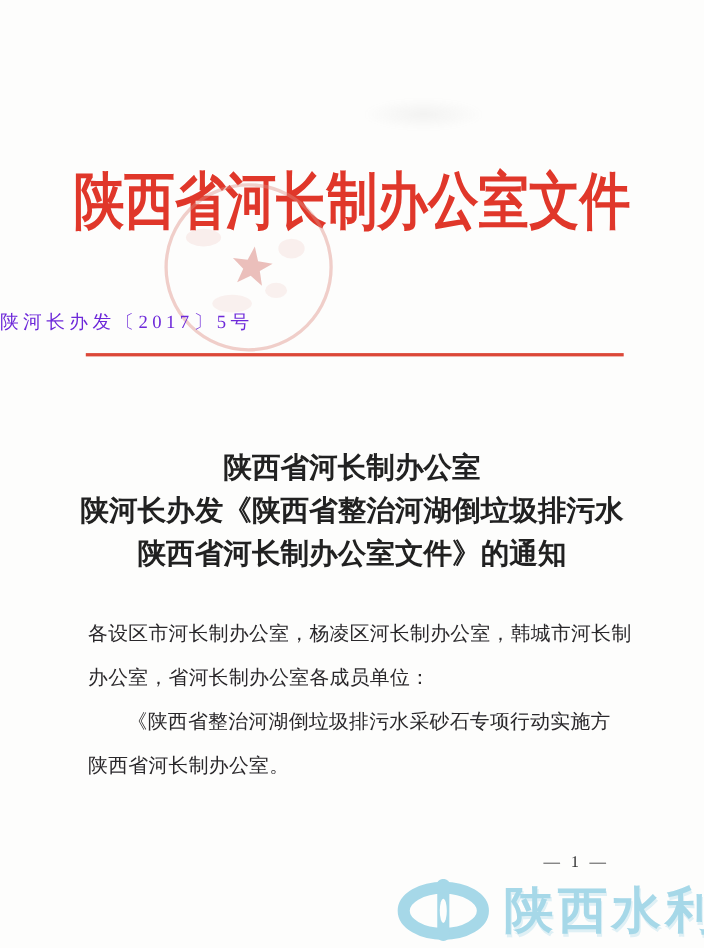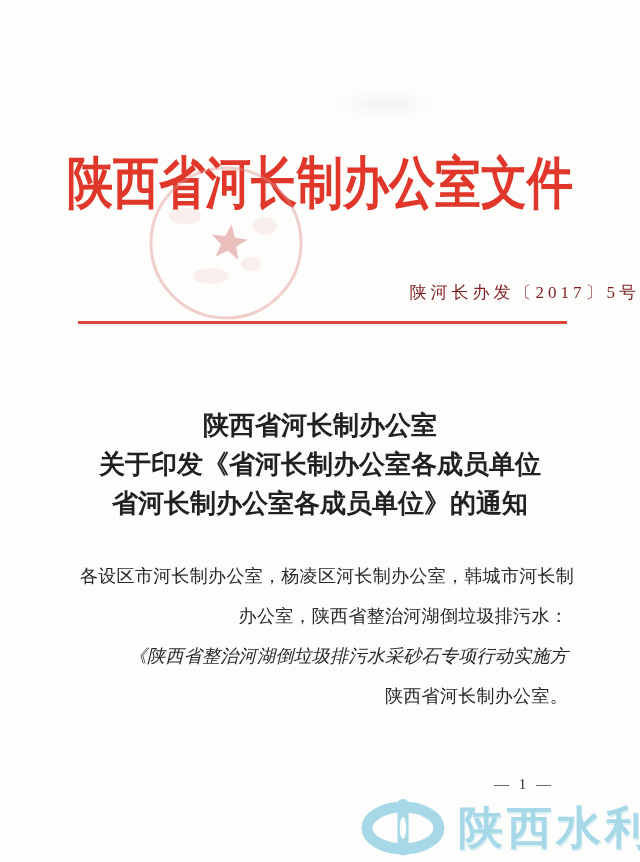--- a/index.html
+++ b/index.html
@@ -41,23 +41,23 @@
   .seal {
     position: absolute;
     left: 147px; top: 164px;
     width: 158px; height: 158px;
     pointer-events: none;
   }
   
   .doc-number {
     position: absolute;
     top: 281px; left: 0; right: 0;
-    text-align: right;
+    text-align: left;
     font-size: 17px;
-    color: #7f1d1d;
+    color: #6d28d9;
     letter-spacing: 4px;
     white-space: nowrap;
   }
   
   .red-rule {
     position: absolute;
     top: 321px; left: 78px;
     width: 489px; height: 3px;
     background: #dc4838;
   }
@@ -75,24 +75,23 @@
   .doc-title div { white-space: nowrap; }
   
   .body-text {
     position: absolute;
     top: 556px; left: 80px;
     width: 488px;
     font-size: 18px;
     line-height: 40px;
     color: #29272a;
     letter-spacing: 0.3px;
-    text-align: right;
   }
   .body-text .line { white-space: nowrap; }
-  .body-text .indent { padding-left: 36px; font-style: italic; }
+  .body-text .indent { padding-left: 36px; }
   
   .page-number {
     position: absolute;
     top: 776px;
     left: 0; right: 86px;
     text-align: right;
     font-size: 15px;
     color: #333;
     letter-spacing: 3px;
     white-space: nowrap;
@@ -136,27 +135,27 @@
     <ellipse cx="64" cy="112" rx="18" ry="8" fill="rgba(224,150,142,0.12)"></ellipse>
     <ellipse cx="104" cy="100" rx="10" ry="7" fill="rgba(224,150,142,0.12)"></ellipse>
   </svg>
 
   <div class="doc-number">陕河长办发〔2017〕5号</div>
 
   <div class="red-rule"></div>
 
   <div class="doc-title">
     <div>陕西省河长制办公室</div>
-    <div>关于印发《省河长制办公室各成员单位</div>
-    <div>省河长制办公室各成员单位》的通知</div>
+    <div>陕河长办发《陕西省整治河湖倒垃圾排污水</div>
+    <div>陕西省河长制办公室文件》的通知</div>
   </div>
 
   <div class="body-text">
     <div class="line">各设区市河长制办公室，杨凌区河长制办公室，韩城市河长制</div>
-    <div class="line">办公室，陕西省整治河湖倒垃圾排污水：</div>
+    <div class="line">办公室，省河长制办公室各成员单位：</div>
     <div class="line indent">《陕西省整治河湖倒垃圾排污水采砂石专项行动实施方</div>
     <div class="line">陕西省河长制办公室。</div>
   </div>
 
   <div class="page-number">— 1 —</div>
 
   <div class="watermark">
     <svg class="logo" viewBox="0 0 84 57">
 
       <ellipse cx="42" cy="29" rx="36" ry="21" fill="none" stroke="#a6d8e8" stroke-width="11"></ellipse>

